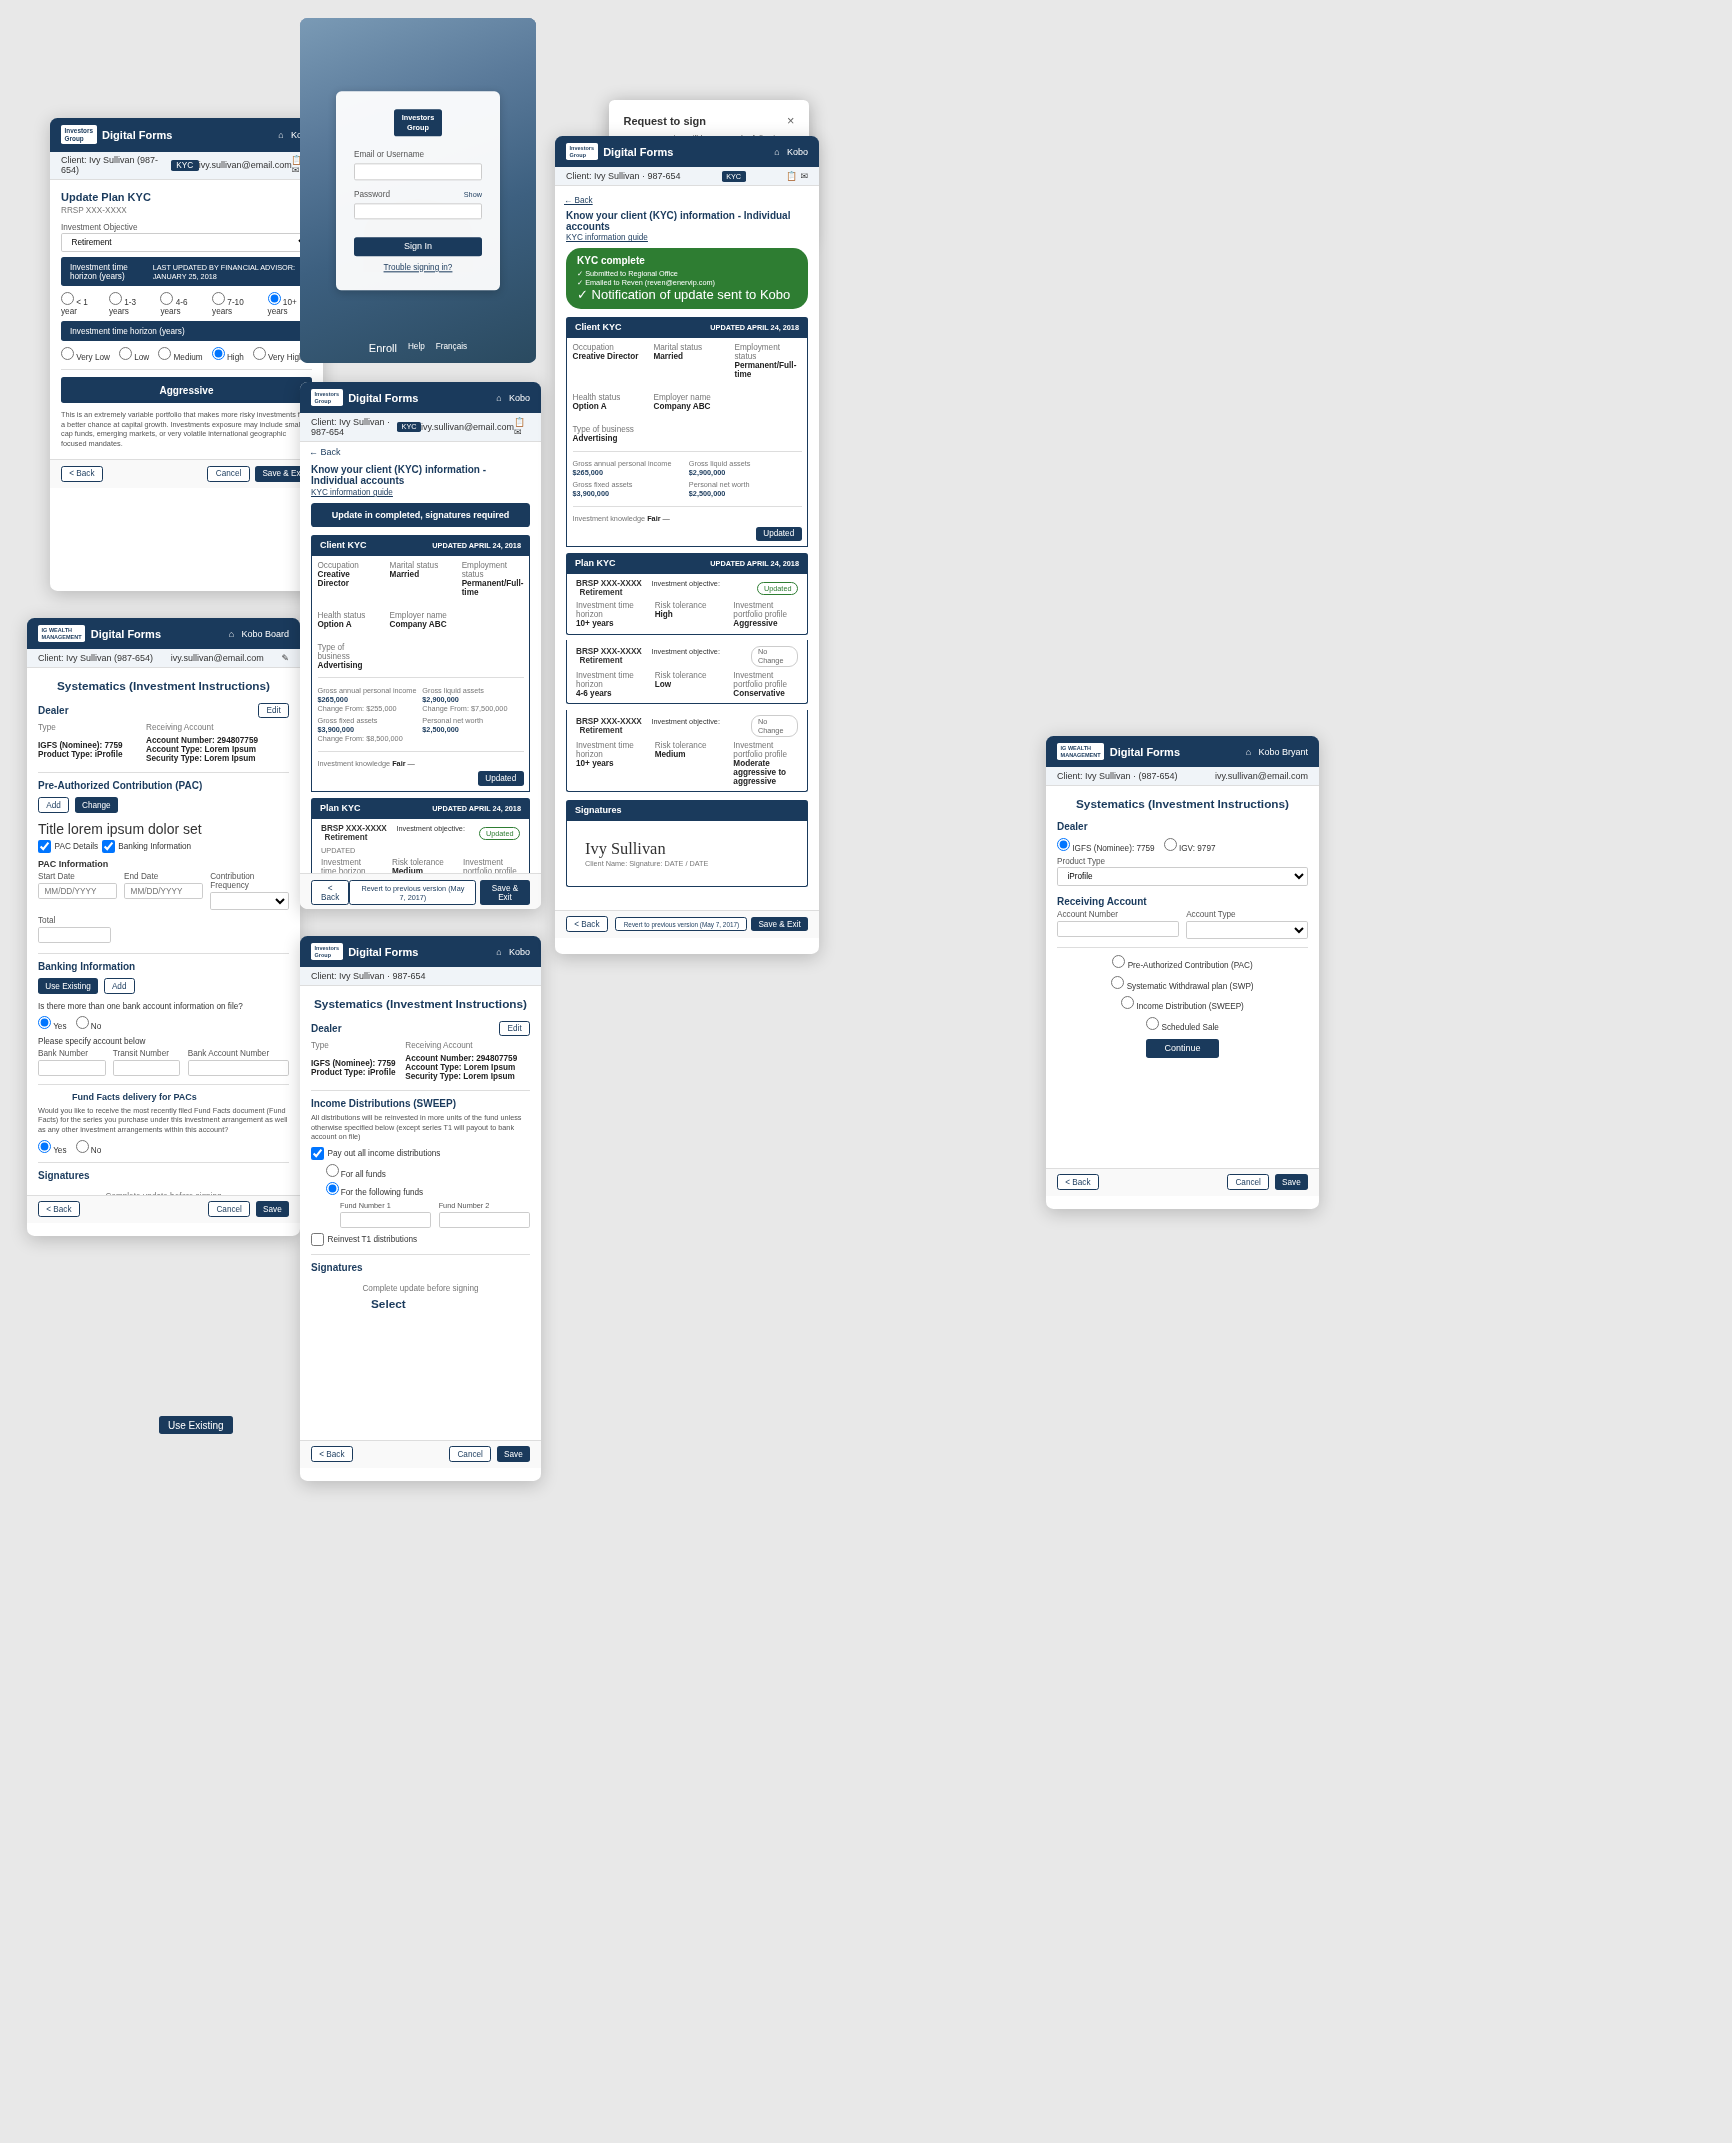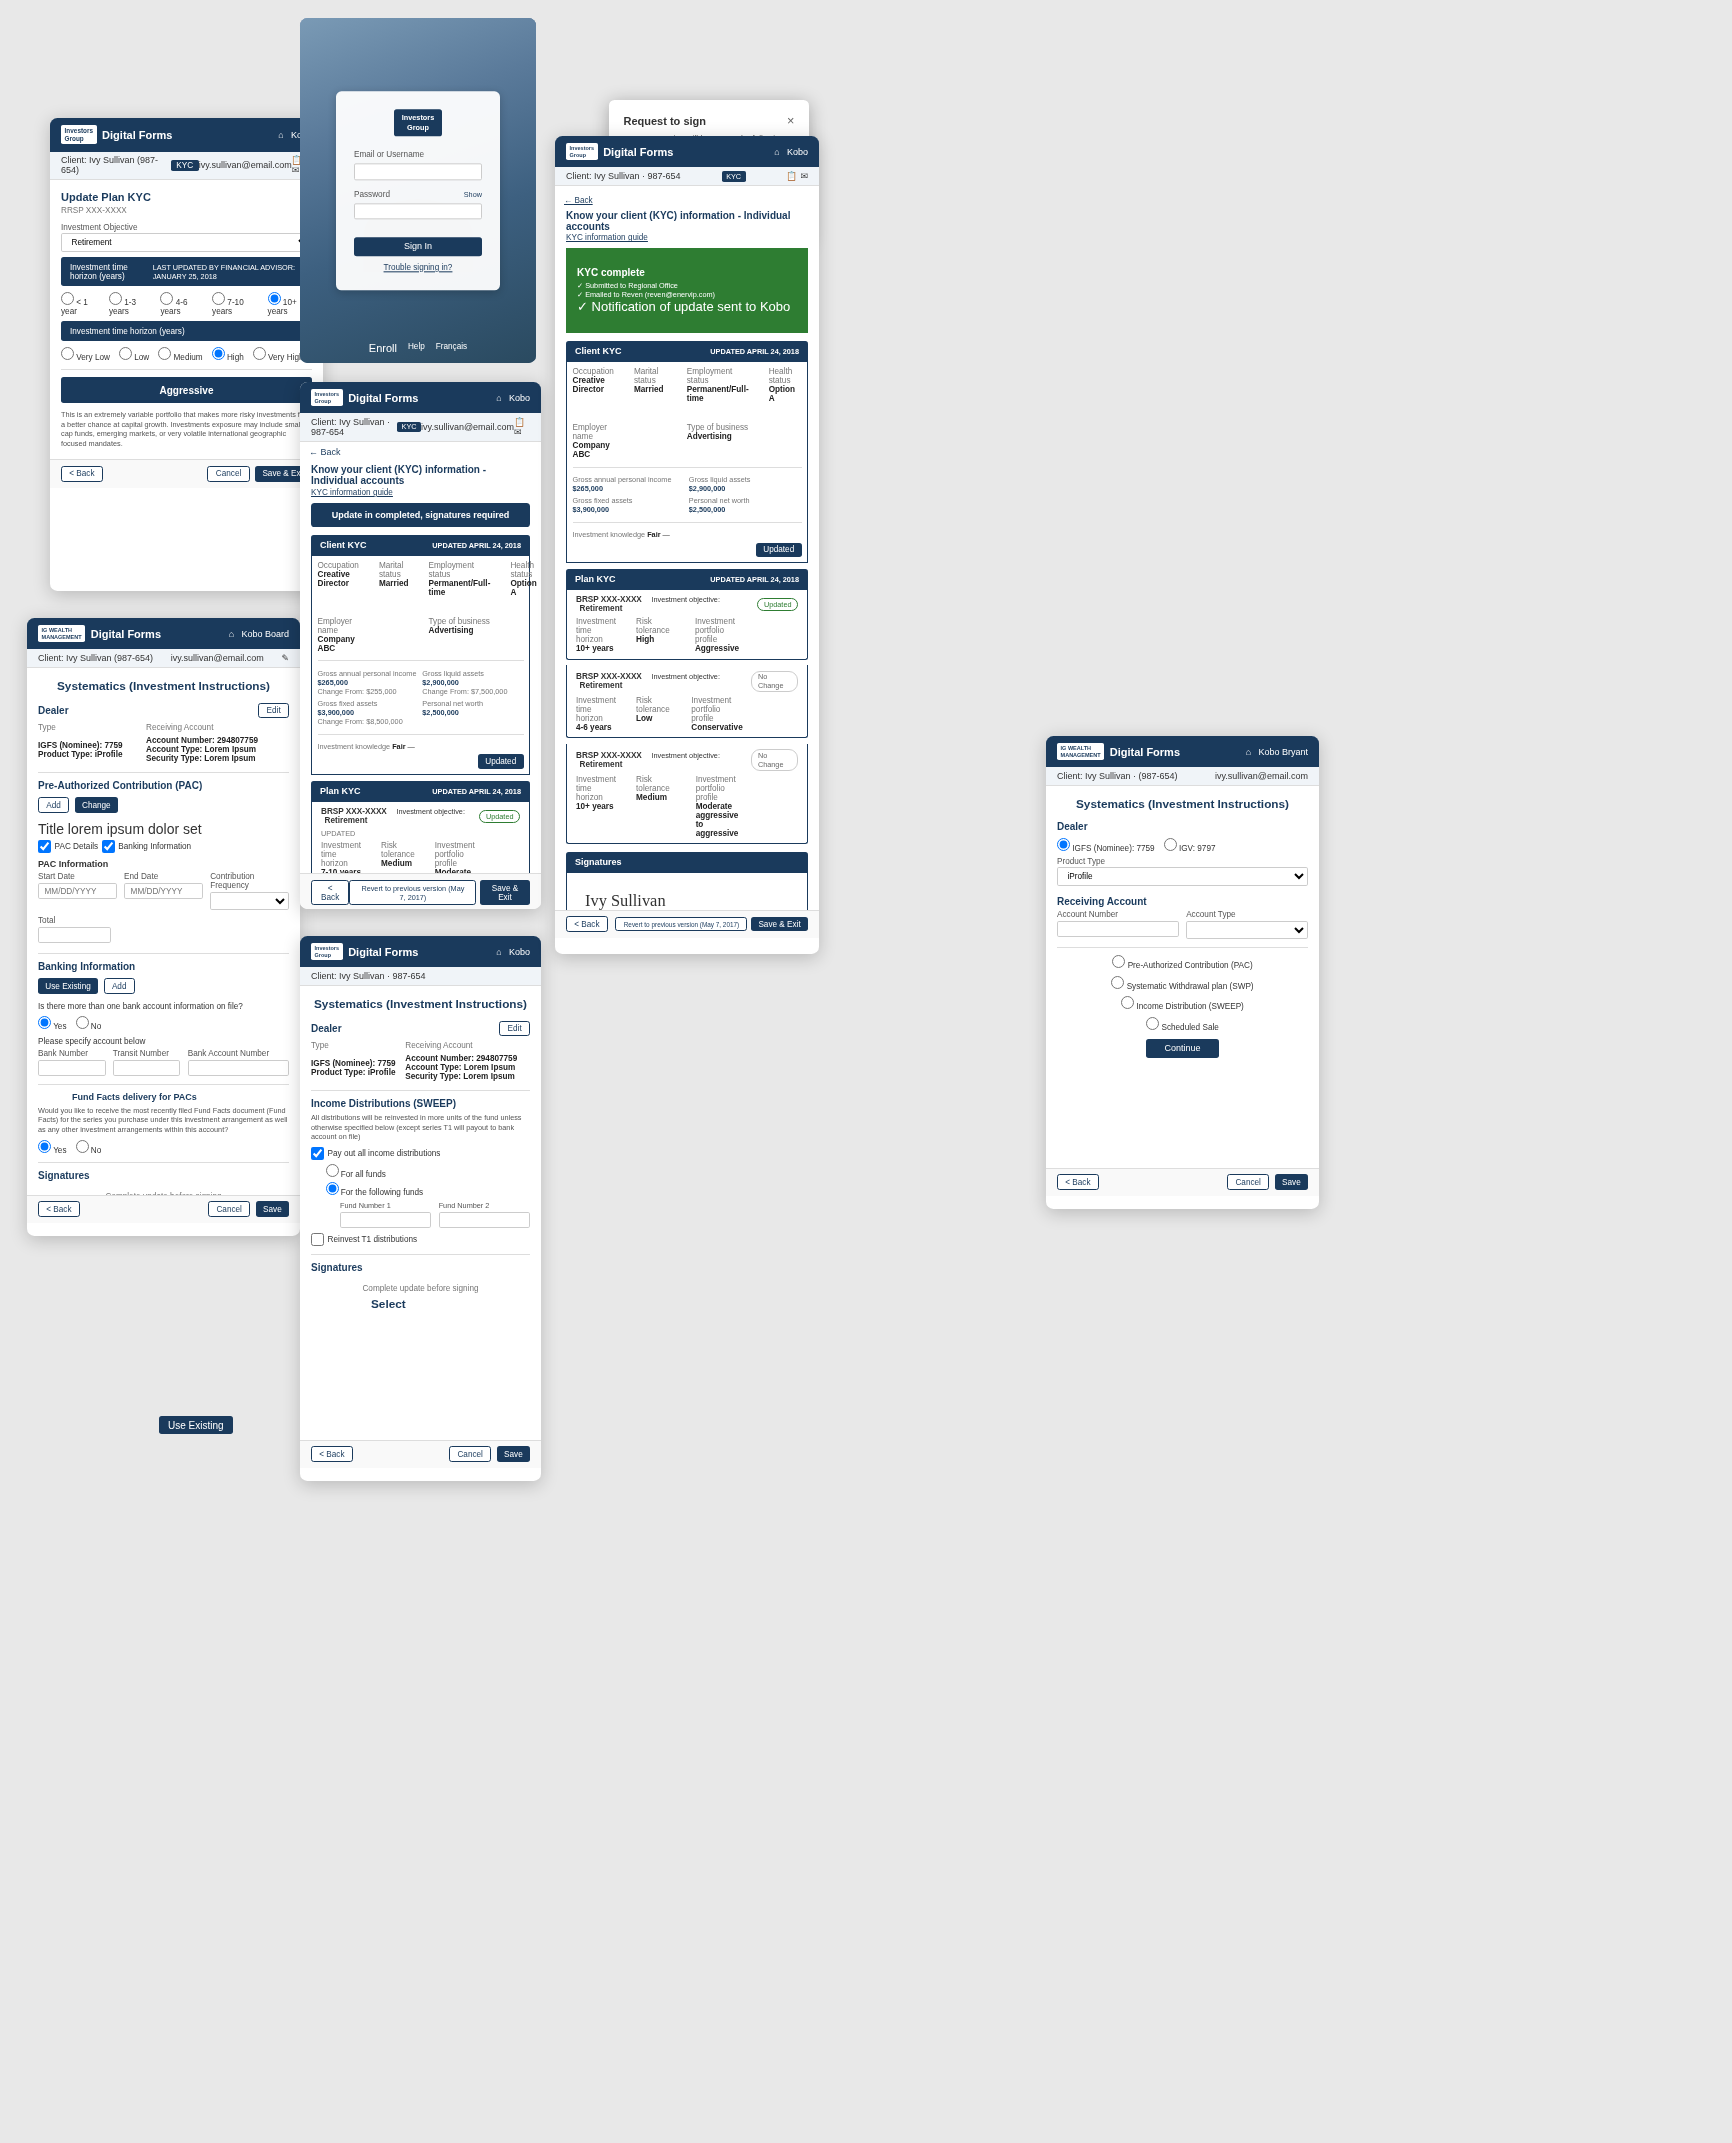--- a/index.html
+++ b/index.html
@@ -128,36 +128,36 @@
       color: #333;
     }
     .form-group {
       margin-bottom: 10px;
     }
 
     
     .kyc-complete-banner {
       background: #2e7d32;
       color: #fff;
-      padding: 19px 11px;
-      border-radius: 0;
+      padding: 7px 11px;
+      border-radius: 15px;
       margin-bottom: 7.3px;
       font-size: 8.2px;
     }
     .kyc-complete-banner .banner-title {
       font-size: 10px;
       font-weight: bold;
       margin-bottom: 3.6px;
     }
 
     
     .info-grid {
       display: grid;
-      grid-template-columns: 1fr 1fr 1fr 1fr;
-      gap: 20px;
+      grid-template-columns: 1fr 1fr 1fr;
+      gap: 14px;
       font-size: 8.2px;
     }
     .info-label { color: #777; }
     .info-value { font-weight: bold; color: #222; }
 
     
     .plan-kyc-section {
       background: #1a3a5c;
       color: #fff;
       padding: 5.5px 9px;

